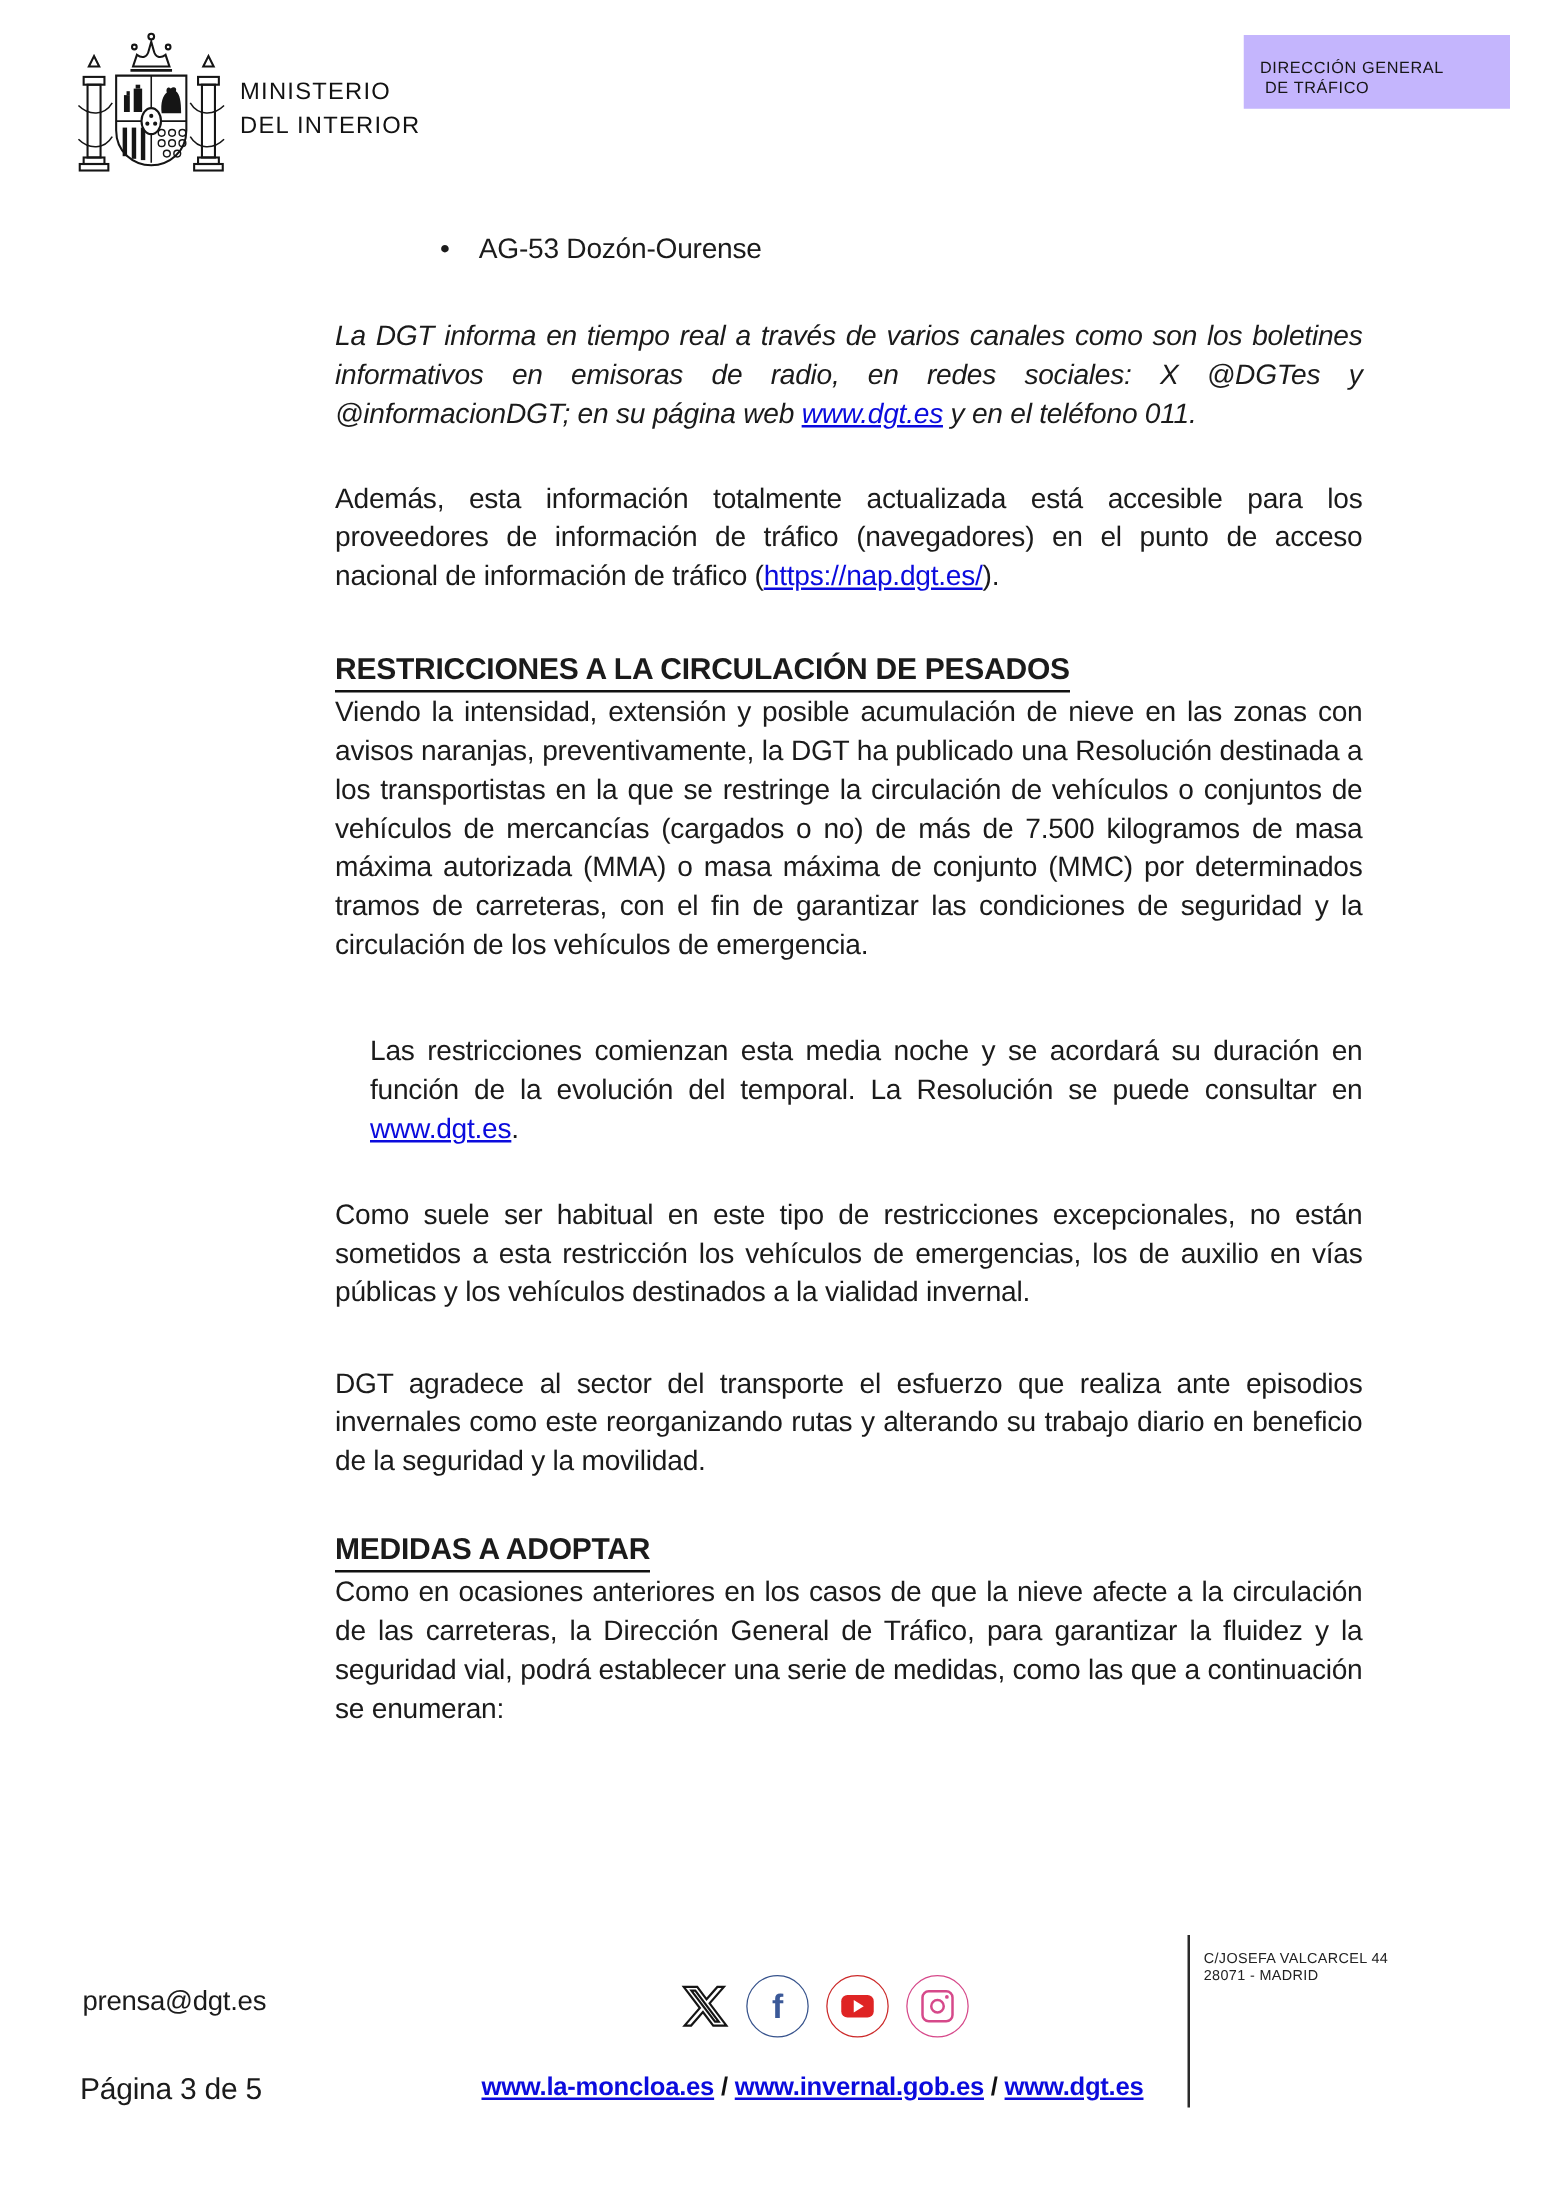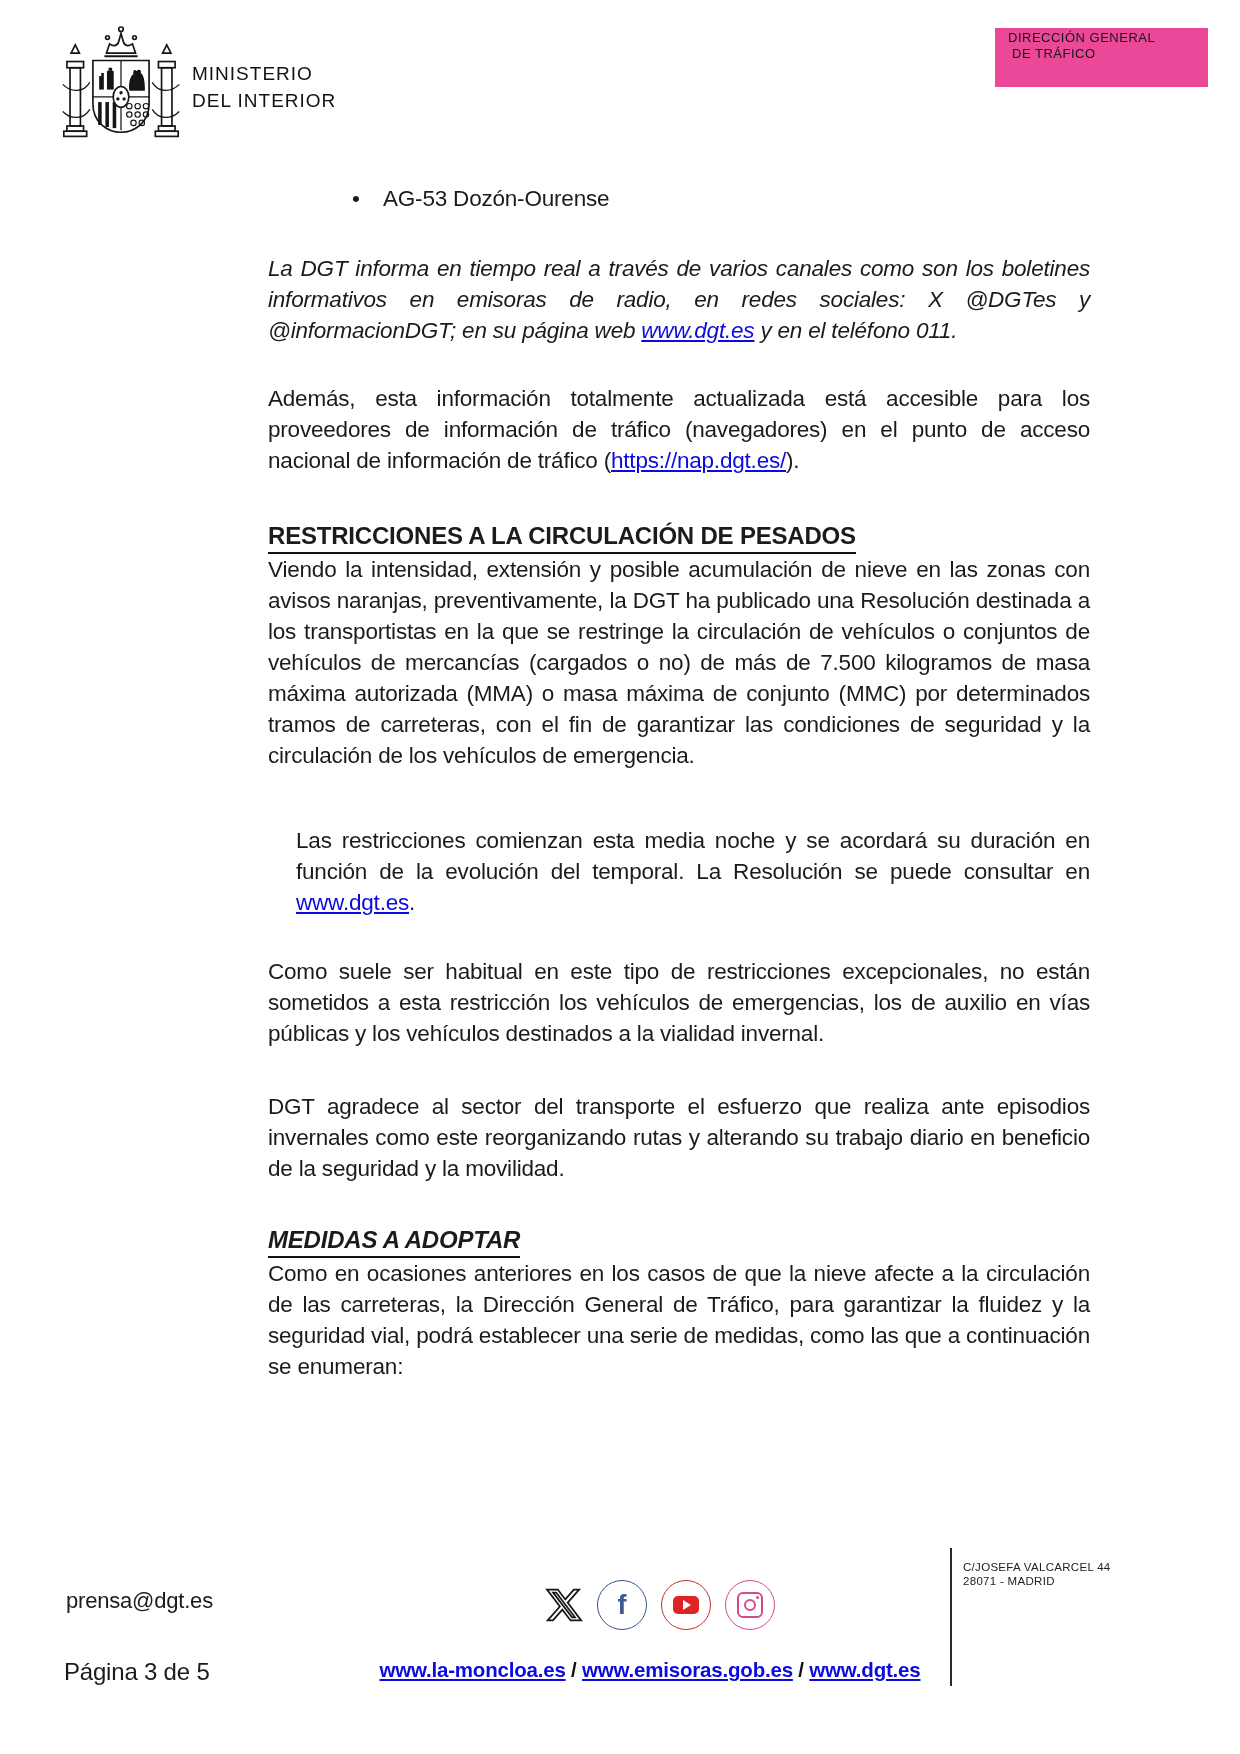--- a/index.html
+++ b/index.html
@@ -4,34 +4,34 @@
 <style>
   html,body{margin:0;padding:0;background:#fff;}
   .page{position:relative;width:1240px;height:1754px;background:#ffffff;overflow:hidden;
         font-family:"Liberation Sans",sans-serif;color:#1b1b1b;}
 
   
   .crest{position:absolute;left:58px;top:22px;width:126px;height:130px;}
   .ministry{position:absolute;left:192px;top:60px;font-size:19px;line-height:27px;
             letter-spacing:1px;color:#121212;}
   .agency-box{position:absolute;left:995px;top:28px;width:213px;height:59px;
-              background:#ec4899;box-sizing:border-box;padding:2px 0 0 13px;
+              background:#c4b5fd;box-sizing:border-box;padding:18px 0 0 13px;
               font-size:13px;line-height:16px;letter-spacing:.5px;color:#151515;}
   .agency-box .l2{padding-left:4px;}
 
   
   .content{position:absolute;left:268px;top:183px;width:822px;}
   .para{font-size:22.5px;line-height:31px;letter-spacing:-.2px;text-align:justify;
         margin:0;color:#1b1b1b;}
   .bullet-row{display:flex;margin-left:84px;font-size:22.5px;line-height:31px;
               letter-spacing:-.2px;margin-bottom:39px;}
   .bullet-glyph{width:31px;flex:0 0 31px;}
   .mb1{margin-bottom:37px;font-style:italic;} .mb2{margin-bottom:46px;} .mb3{margin-bottom:36px;}
   .mb4{margin-bottom:54px;} .mb5{margin-bottom:38px;margin-left:28px;} .mb6{margin-bottom:42px;}
-  .mb7{margin-bottom:42px;} .mb8{margin-bottom:35px;font-style:italic;}
+  .mb7{margin-bottom:42px;} .mb8{margin-bottom:35px;}
   .hd{font-size:24px;font-weight:bold;letter-spacing:-.2px;margin:0;}
   .hd span{display:inline-block;border-bottom:2.5px solid #111;padding-bottom:2px;}
   a.doclink{color:#0b0bdd;text-decoration:underline;}
 
   
   .email{position:absolute;left:66px;top:1588px;font-size:22px;letter-spacing:-.2px;}
   .page-num{position:absolute;left:64px;top:1658px;font-size:24px;letter-spacing:-.2px;}
   .social{position:absolute;left:545px;top:1580px;display:flex;align-items:center;gap:14px;}
   .soc-circle{width:50px;height:50px;border-radius:50%;box-sizing:border-box;
               display:flex;align-items:center;justify-content:center;background:#fff;}
@@ -174,21 +174,21 @@
         </div>
     </div>
     <div class="soc-circle ig">
       <div class="cam">
         <div class="lens"></div>
           <div class="dot"></div>
       </div>
     </div>
   </div>
 
-  <div class="weblinks"><a href="#">www.la-moncloa.es</a><span> / </span><a href="#">www.emisoras.gob.es</a><span> / </span><a href="#">www.dgt.es</a></div>
+  <div class="weblinks"><a href="#">www.la-moncloa.es</a><span> / </span><a href="#">www.invernal.gob.es</a><span> / </span><a href="#">www.dgt.es</a></div>
 
   <div class="divider"></div>
 
   <div class="address">
     <div>C/JOSEFA VALCARCEL 44</div>
     <div>28071 - MADRID</div>
   </div>
 
 </div>
 

